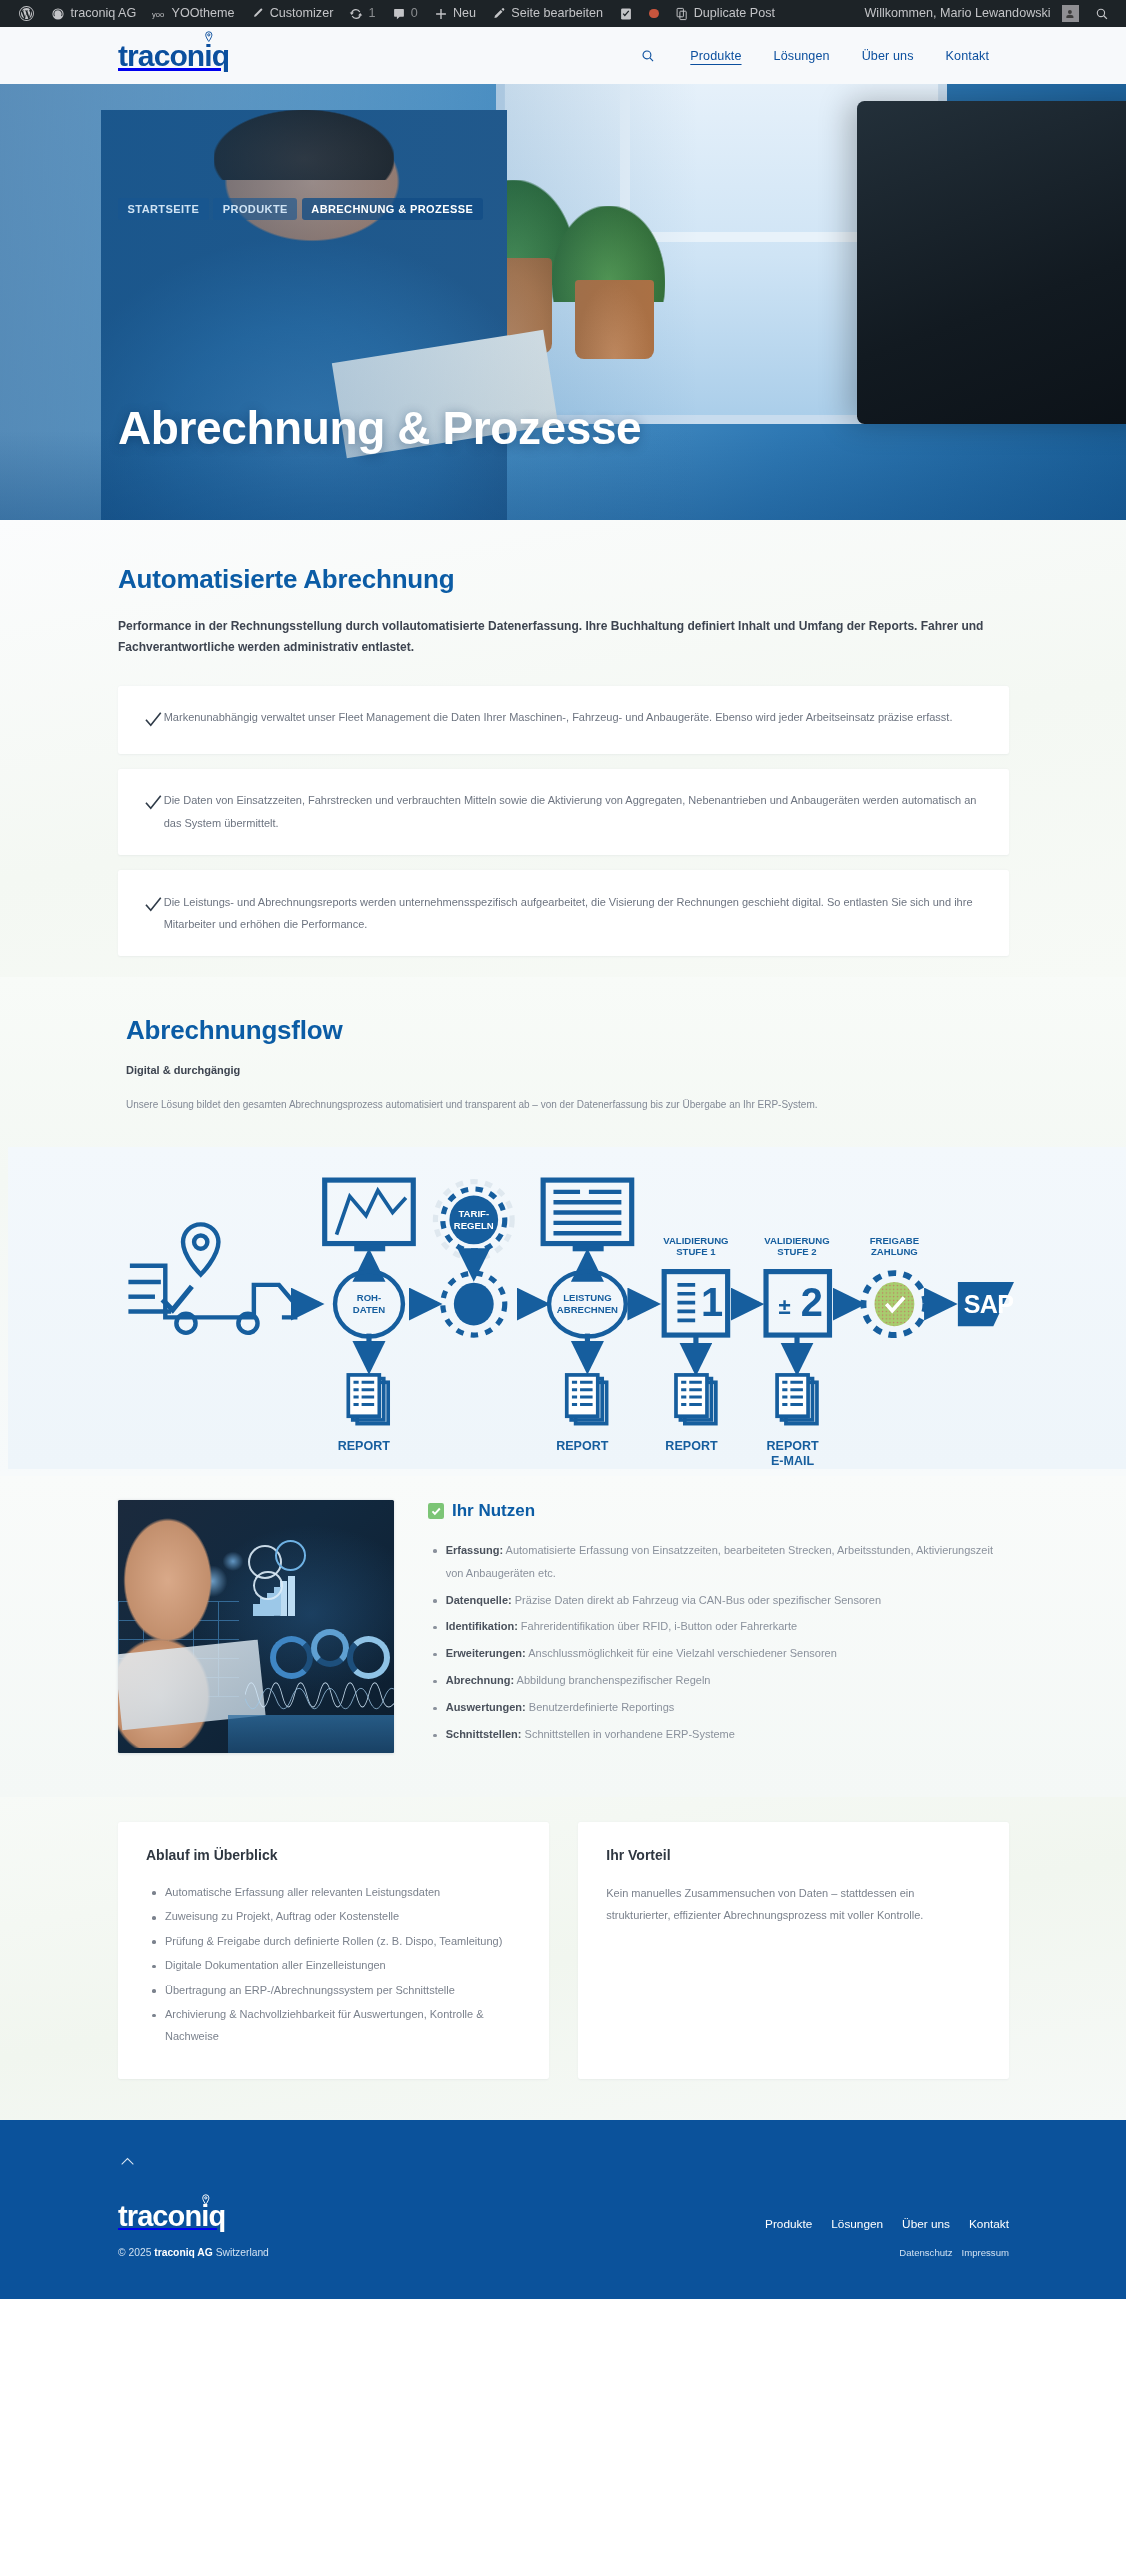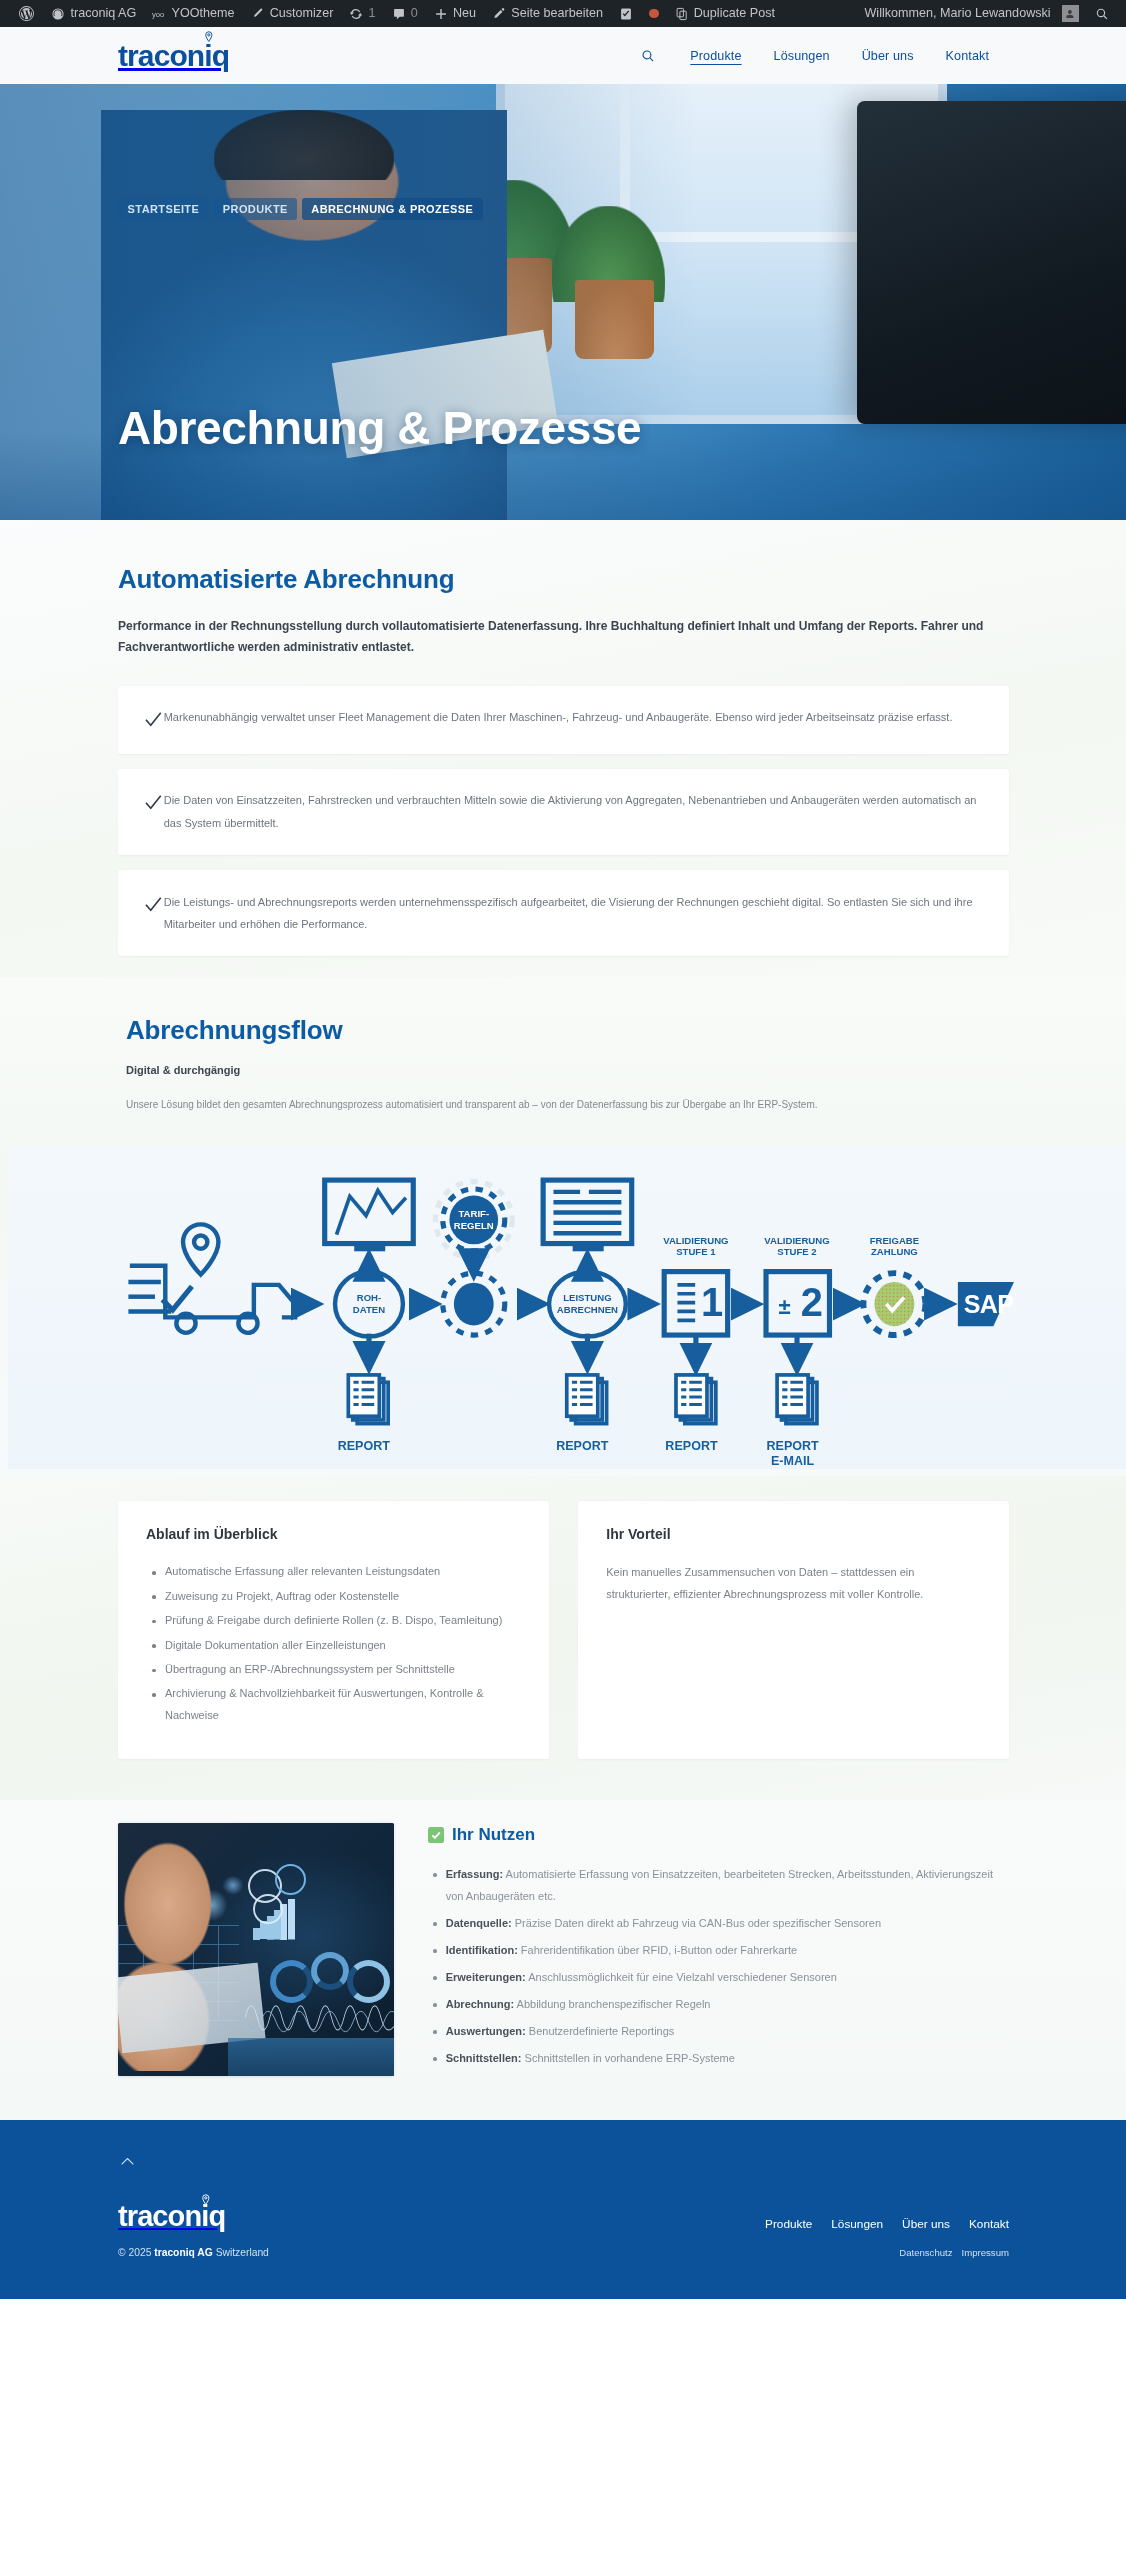--- a/index.html
+++ b/index.html
@@ -550,40 +550,20 @@
           <text x="329" y="400" font-size="17">REPORT</text>
           <text x="625" y="400" font-size="17">REPORT</text>
           <text x="773" y="400" font-size="17">REPORT</text>
           <text x="910" y="400" font-size="17">REPORT</text>
           <text x="910" y="420" font-size="17">E-MAIL</text>
         </g>
       </svg>
     </div>
   </section>
 
-  <section class="section sec3">
-    <div class="twocards">
-      <div class="icard">
-        <h3>Ablauf im Überblick</h3>
-        <ul>
-          <li>Automatische Erfassung aller relevanten Leistungsdaten</li>
-          <li>Zuweisung zu Projekt, Auftrag oder Kostenstelle</li>
-          <li>Prüfung &amp; Freigabe durch definierte Rollen (z. B. Dispo, Teamleitung)</li>
-          <li>Digitale Dokumentation aller Einzelleistungen</li>
-          <li>Übertragung an ERP-/Abrechnungssystem per Schnittstelle</li>
-          <li>Archivierung &amp; Nachvollziehbarkeit für Auswertungen, Kontrolle &amp; Nachweise</li>
-        </ul>
-      </div>
-      <div class="icard">
-        <h3>Ihr Vorteil</h3>
-        <p class="body">Kein manuelles Zusammensuchen von Daten – stattdessen ein strukturierter, effizienter Abrechnungsprozess mit voller Kontrolle.</p>
-      </div>
-    </div>
-  </section>
-
   <section class="section sec4">
     <div class="nutzen">
       <div class="nutz-img">
         <div class="ni ni-glow"></div>
         <div class="ni ni-map"></div>
         <div class="ni ni-grid"></div>
         <div class="ni ni-hand"></div>
         <div class="ni ni-tablet"></div>
         <div class="ni ni-bars"></div>
         <div class="ni ni-ring ni-r1"></div>
@@ -610,20 +590,40 @@
         </div>
         <ul>
           <li><b>Erfassung:</b> <span>Automatisierte Erfassung von Einsatzzeiten, bearbeiteten Strecken, Arbeitsstunden, Aktivierungszeit von Anbaugeräten etc.</span></li>
           <li><b>Datenquelle:</b> <span>Präzise Daten direkt ab Fahrzeug via CAN-Bus oder spezifischer Sensoren</span></li>
           <li><b>Identifikation:</b> <span>Fahreridentifikation über RFID, i-Button oder Fahrerkarte</span></li>
           <li><b>Erweiterungen:</b> <span>Anschlussmöglichkeit für eine Vielzahl verschiedener Sensoren</span></li>
           <li><b>Abrechnung:</b> <span>Abbildung branchenspezifischer Regeln</span></li>
           <li><b>Auswertungen:</b> <span>Benutzerdefinierte Reportings</span></li>
           <li><b>Schnittstellen:</b> <span>Schnittstellen in vorhandene ERP-Systeme</span></li>
         </ul>
+      </div>
+    </div>
+  </section>
+
+  <section class="section sec3">
+    <div class="twocards">
+      <div class="icard">
+        <h3>Ablauf im Überblick</h3>
+        <ul>
+          <li>Automatische Erfassung aller relevanten Leistungsdaten</li>
+          <li>Zuweisung zu Projekt, Auftrag oder Kostenstelle</li>
+          <li>Prüfung &amp; Freigabe durch definierte Rollen (z. B. Dispo, Teamleitung)</li>
+          <li>Digitale Dokumentation aller Einzelleistungen</li>
+          <li>Übertragung an ERP-/Abrechnungssystem per Schnittstelle</li>
+          <li>Archivierung &amp; Nachvollziehbarkeit für Auswertungen, Kontrolle &amp; Nachweise</li>
+        </ul>
+      </div>
+      <div class="icard">
+        <h3>Ihr Vorteil</h3>
+        <p class="body">Kein manuelles Zusammensuchen von Daten – stattdessen ein strukturierter, effizienter Abrechnungsprozess mit voller Kontrolle.</p>
       </div>
     </div>
   </section>
 
   <footer class="footer">
     <a class="totop" href="#">
       <svg viewBox="0 0 26 26">
           <path d="M5 17 13 9 21 17"></path>
         </svg>
     </a>

